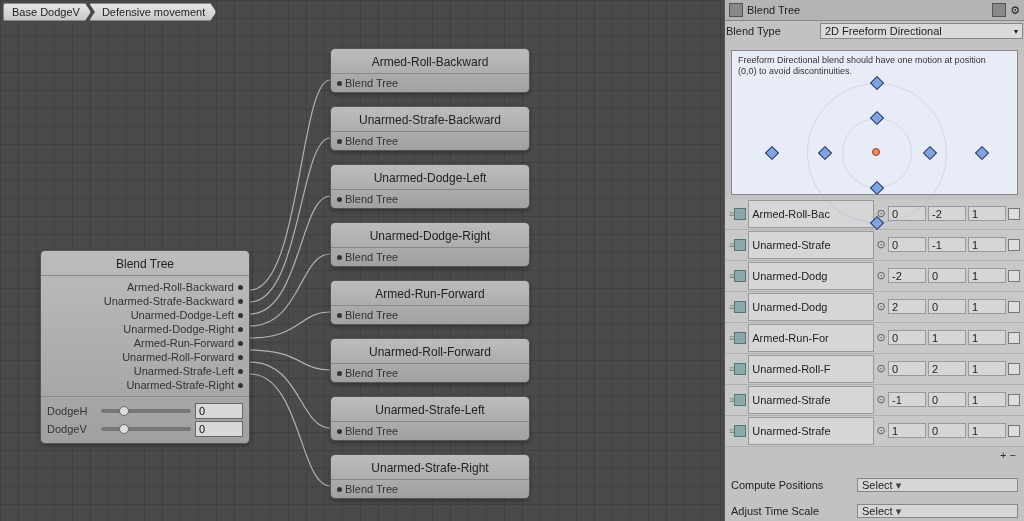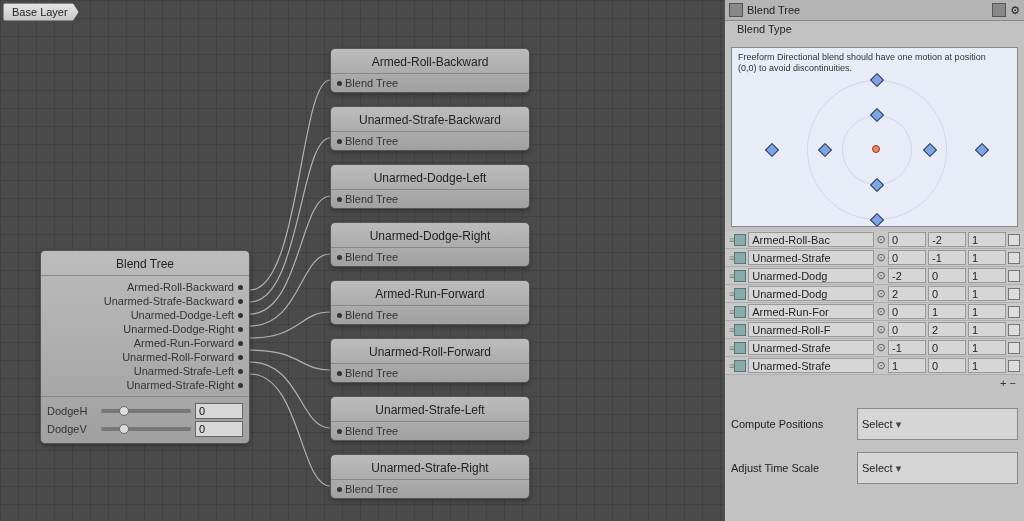--- a/index.html
+++ b/index.html
@@ -31,56 +31,57 @@
 .slider-track { flex: 1; height: 4px; background: #777; border-radius: 2px; position: relative; }
 .slider-thumb { position: absolute; left: 20%; top: -3px; width: 10px; height: 10px; background: #ddd; border: 1px solid #666; border-radius: 50%; }
 .slider-val { width: 48px; background: #d8d8d8; border: 1px solid #666; color: #111; padding: 1px 3px; }
 
 .child-node { width: 200px; }
 
 svg.wires { position: absolute; inset: 0; width: 100%; height: 100%; pointer-events: none; }
 .wire { stroke: #ccc; stroke-width: 1.2; fill: none; opacity: 0.8; }
 
 .inspector { width: 300px; background: #c2c2c2; border-left: 1px solid #555; display: flex; flex-direction: column; color: #222; }
-.insp-row { display: flex; align-items: center; padding: 2px 12px; gap: 4px; }
+.insp-row { display: flex; align-items: center; padding: 2px 1px; gap: 4px; }
 .insp-label { width: 90px; color: #222; }
 .insp-field { flex: 1; background: #dadada; border: 1px solid #888; padding: 1px 4px; height: 16px; display:flex; align-items:center; }
 .insp-drop::after { content: "▾"; margin-left: auto; font-size: 8px; }
 .title-bar { background: #b4b4b4; border-bottom: 1px solid #888; padding: 3px 4px; display:flex; align-items:center; gap:4px;}
 .icon-sq { width:14px; height:14px; background:#888; border:1px solid #555;}
 
 .vis-box { margin: 4px 6px; background: #e8ecf6; border: 1px solid #888; height: 180px; position: relative; }
 .vis-msg { position:absolute; top:4px; left:6px; right:14px; font-size:9px; color:#333; line-height:1.2; }
 .vis-graph { position: absolute; top: 32px; left: 40px; width: 210px; height: 140px; }
 .diamond { position: absolute; width: 10px; height: 10px; background: #7aa6e8; border: 1px solid #335; transform: rotate(45deg); }
 .center-dot { position: absolute; width: 8px; height: 8px; background: #e85; border: 1px solid #933; border-radius: 50%; }
 .ring { position:absolute; border:1px solid rgba(120,150,220,0.25); border-radius:50%; }
 
 .motion-header { display: flex; padding: 2px 6px; background: #b8b8b8; border-top:1px solid #888; border-bottom:1px solid #888;}
 .mh { color: #222; }
 .motion-list { }
 .m-row { display: flex; align-items: center; padding: 1px 4px; gap: 2px; background:#c8c8c8; border-bottom:1px solid #b0b0b0;}
 .drag-h { color:#777; font-size:9px; letter-spacing:-2px; }
 .m-icon { width:12px; height:12px; background:#8aa; border:1px solid #577; }
-.m-name { flex: 1; background:#d6d6d6; border:1px solid #999; padding:0 3px; height:15px; overflow:hidden; white-space:nowrap; display:flex; align-items:center;}
+.m-name { flex: 1; background:#d6d6d6; border:1px solid #999; padding:0 3px; height:28px; overflow:hidden; white-space:nowrap; display:flex; align-items:center;}
 .m-dot { width:10px; text-align:center; color:#555; }
 .m-num { width: 38px; background:#d6d6d6; border:1px solid #999; padding:0 3px; height:15px; display:flex; align-items:center;}
 .m-chk { width:12px; height:12px; border:1px solid #777; background:#ddd; }
 .add-remove { text-align:right; padding:2px 8px; color:#333; }
 .foot-row { display:flex; padding:3px 6px; gap:6px; align-items:center;margin-top:6px;}
 .foot-label { width: 120px; }
-.foot-sel { flex:1; background:#d6d6d6; border:1px solid #888; padding:1px 4px; height:32px; display:flex; align-items:center;}
+.foot-sel { flex:1; background:#d6d6d6; border:1px solid #888; padding:1px 4px; height:14px; display:flex; align-items:center;}
 .chev { width:12px; text-align:center; color:#444;}
 </style>
 </head>
 <body>
 
 <div class="graph-panel">
   <div class="breadcrumbs">
-    <div class="crumb">Base Layer</div>
+    <div class="crumb">Base DodgeV</div>
+    <div class="crumb">Defensive movement</div>
   </div>
 
   <svg class="wires">
     <path class="wire" d="M250,290 C300,290 300,80 330,80"></path>
     <path class="wire" d="M250,302 C300,302 300,138 330,138"></path>
     <path class="wire" d="M250,314 C300,314 300,196 330,196"></path>
     <path class="wire" d="M250,326 C300,326 300,254 330,254"></path>
     <path class="wire" d="M250,338 C300,338 300,312 330,312"></path>
     <path class="wire" d="M250,350 C300,350 300,370 330,370"></path>
     <path class="wire" d="M250,362 C300,362 300,428 330,428"></path>
@@ -203,20 +204,21 @@
 
 <div class="inspector">
   <div class="title-bar">
     <div class="icon-sq"></div>
     <div style="flex:1">Blend Tree</div>
     <div class="icon-sq"></div>
     <div>⚙</div>
   </div>
   <div class="insp-row">
     <div class="insp-label">Blend Type</div>
+    <div class="insp-field insp-drop">2D Freeform Directional</div>
   </div>
   <div style="height:6px"></div>
 
   <div class="vis-box">
     <div class="vis-msg">Freeform Directional blend should have one motion at position (0,0) to avoid discontinuities.</div>
     <div class="vis-graph" id="vis-graph">
       <div class="ring" style="left:35px; top:0px; width:140px; height:140px;"></div>
       <div class="ring" style="left:70px; top:35px; width:70px; height:70px;"></div>
     <div class="diamond" style="left: 100px; top: 135px;"></div>
         <div class="diamond" style="left: 100px; top: 100px;"></div>

